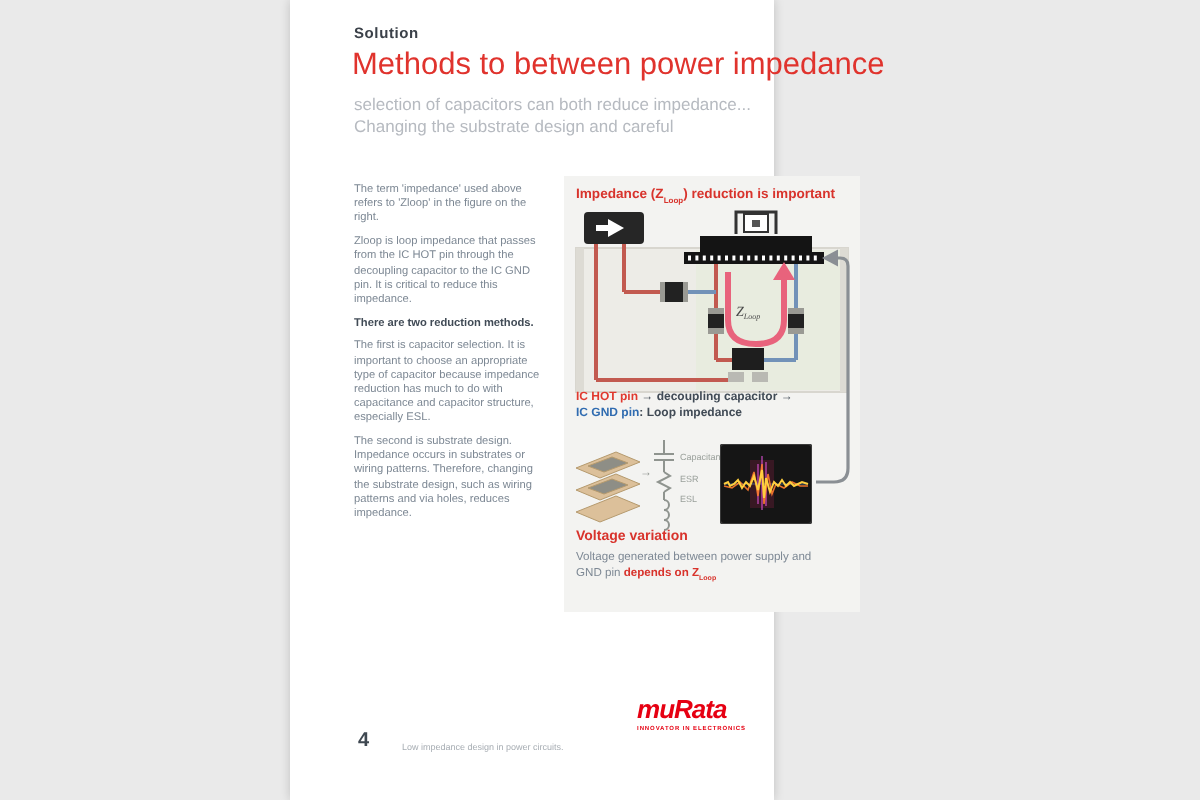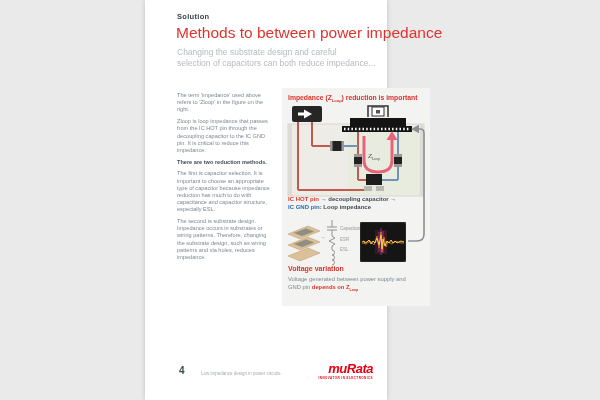--- a/index.html
+++ b/index.html
@@ -29,35 +29,35 @@
   .equiv-labels{position:absolute;left:58px;top:136px;font-size:4.5px;line-height:10.5px;color:#9aa09b;}
   .scope{position:absolute;left:78px;top:134px;}
   .flow-arrow{position:absolute;left:0;top:0;pointer-events:none;}
   .volt-head{position:absolute;left:6px;top:177px;font-size:7px;font-weight:700;color:#d8332c;}
   .volt-body{position:absolute;left:6px;top:188px;font-size:5.8px;line-height:7.5px;color:#7d8894;}
   .volt-body .em{font-weight:700;color:#d8332c;}
   .volt-body sub{font-size:3.5px;}
   
   .pageno{position:absolute;left:34px;top:365px;font-size:10px;font-weight:600;color:#3f4851;}
   .footnote{position:absolute;left:56px;top:371px;font-size:4.5px;color:#a7adb3;}
-  .logo{position:absolute;right:14px;top:362px;text-align:right;}
+  .logo{position:absolute;right:14px;top:348px;text-align:left;}
   .logo-word{font-size:13px;font-weight:800;font-style:italic;color:#e60012;letter-spacing:-.5px;line-height:13px;}
   .logo-tag{font-size:3px;font-weight:700;color:#e60012;letter-spacing:.45px;margin-top:1px;}
 </style>
 </head>
 <body>
 
 <div class="stage">
   <div class="page">
 
     <div class="eyebrow">Solution</div>
     <div class="title">Methods to between power impedance</div>
     <div class="subtitle">
+      <div>selection of capacitors can both reduce impedance...</div>
       <div>Changing the substrate design and careful</div>
-      <div>selection of capacitors can both reduce impedance...</div>
     </div>
 
     <div class="leftcol">
       <p>The term 'impedance' used above refers to 'Zloop' in the figure on the right.</p>
       <p>Zloop is loop impedance that passes from the IC HOT pin through the decoupling capacitor to the IC GND pin. It is critical to reduce this impedance.</p>
       <p class="bold">There are two reduction methods.</p>
       <p>The first is capacitor selection. It is important to choose an appropriate type of capacitor because impedance reduction has much to do with capacitance and capacitor structure, especially ESL.</p>
       <p>The second is substrate design. Impedance occurs in substrates or wiring patterns. Therefore, changing the substrate design, such as wiring patterns and via holes, reduces impedance.</p>
     </div>
 

